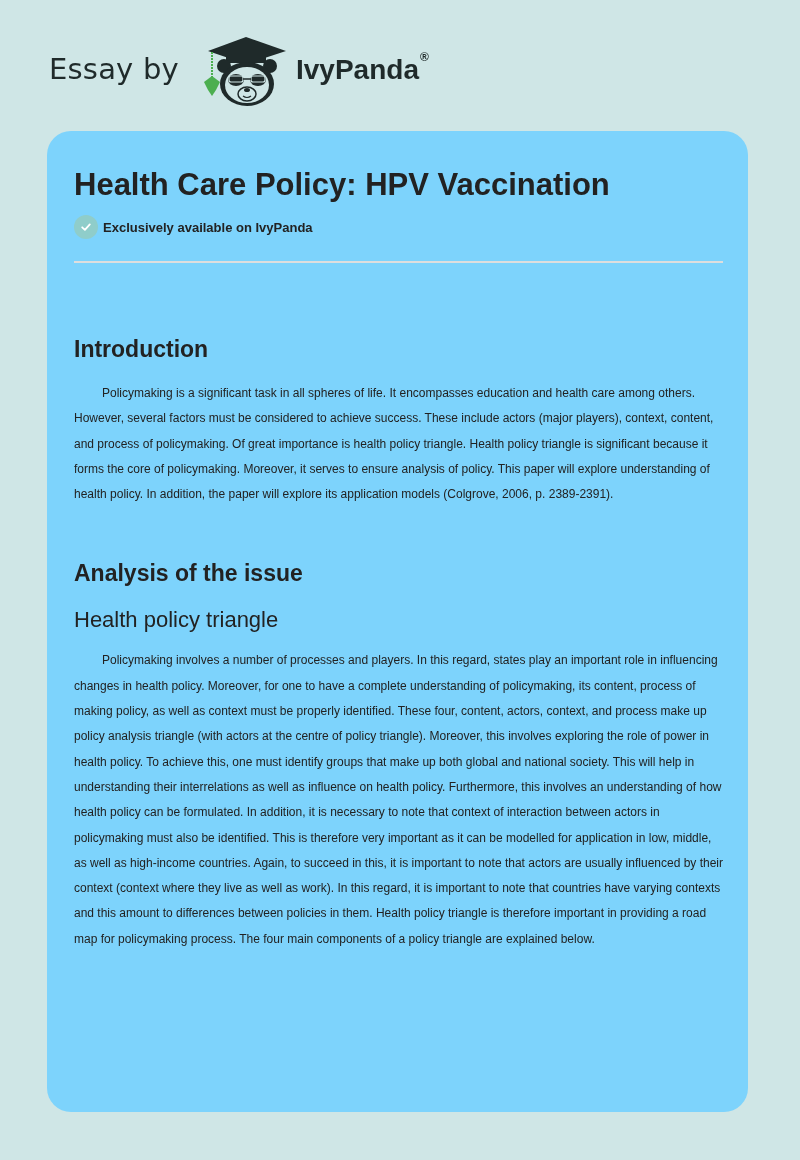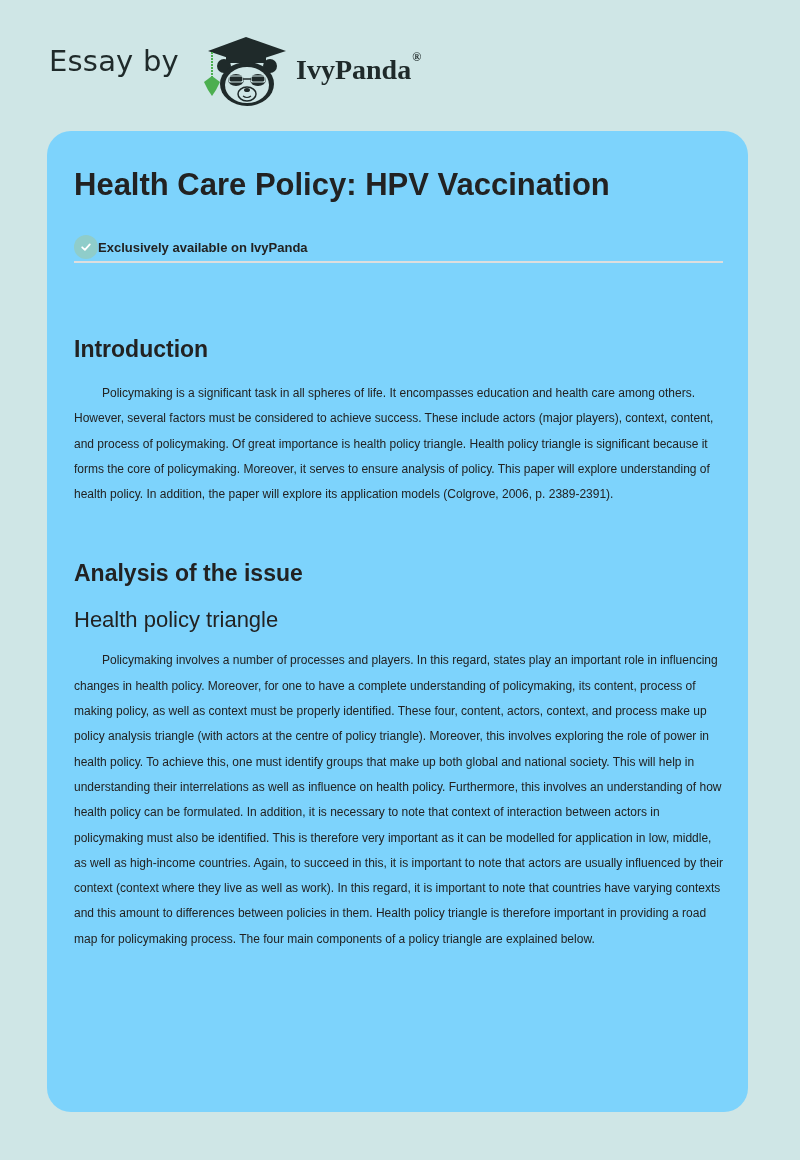--- a/index.html
+++ b/index.html
@@ -11,35 +11,35 @@
       color: #222;
       overflow: hidden;
     }
     .brand-bar {
       position: absolute;
       left: 0; top: 0;
       width: 800px; height: 130px;
     }
     .brand-prefix {
       position: absolute;
-      left: 49px; top: 44px;
+      left: 49px; top: 52px;
       font-family: "DejaVu Sans", sans-serif;
       font-size: 29px;
       color: #1f2a2a;
       letter-spacing: 0.2px;
     }
     .brand-logo {
       position: absolute;
       left: 200px; top: 36px;
       width: 92px; height: 72px;
     }
     .brand-name {
       position: absolute;
       left: 296px; top: 54px;
-      font-family: Liberation Serif, serif;
+      font-family: Liberation Sans, sans-serif;
       font-weight: bold;
       font-size: 28px;
       color: #1f2a2a;
     }
     .brand-reg {
       font-size: 12px;
       vertical-align: top;
       position: relative;
       top: -4px;
       margin-left: 1px;
@@ -54,23 +54,24 @@
     .title {
       position: absolute;
       left: 27px; top: 36px;
       font-size: 31px;
       font-weight: bold;
       color: #222;
       letter-spacing: 0px;
     }
     .badge {
       position: absolute;
-      left: 27px; top: 104px;
+      left: 27px; top: 84px;
       display: flex;
       align-items: center;
+      gap: 5px;
       justify-content: flex-end;
     }
     .badge-icon {
       width: 24px; height: 24px;
       border-radius: 50%;
       background: #8fcdca;
       display: flex; align-items: center; justify-content: center;
     }
     .badge-text {
       font-size: 13px;

